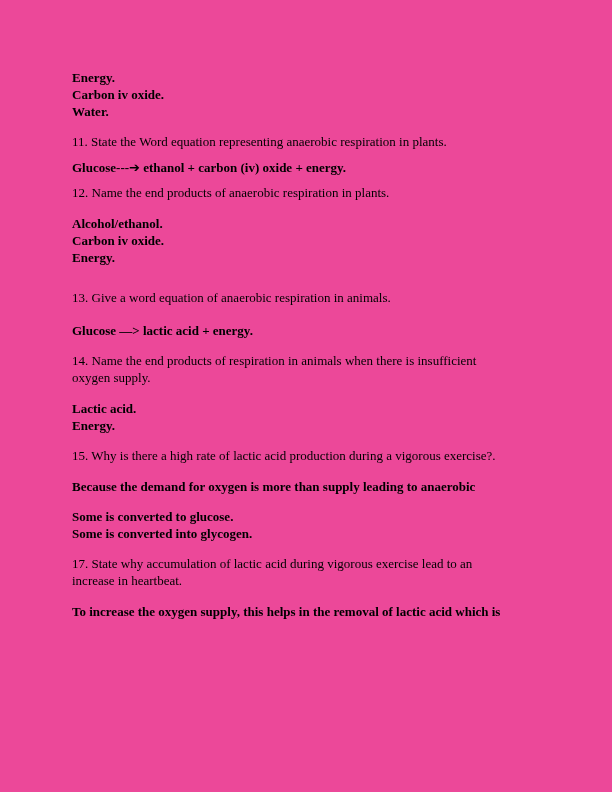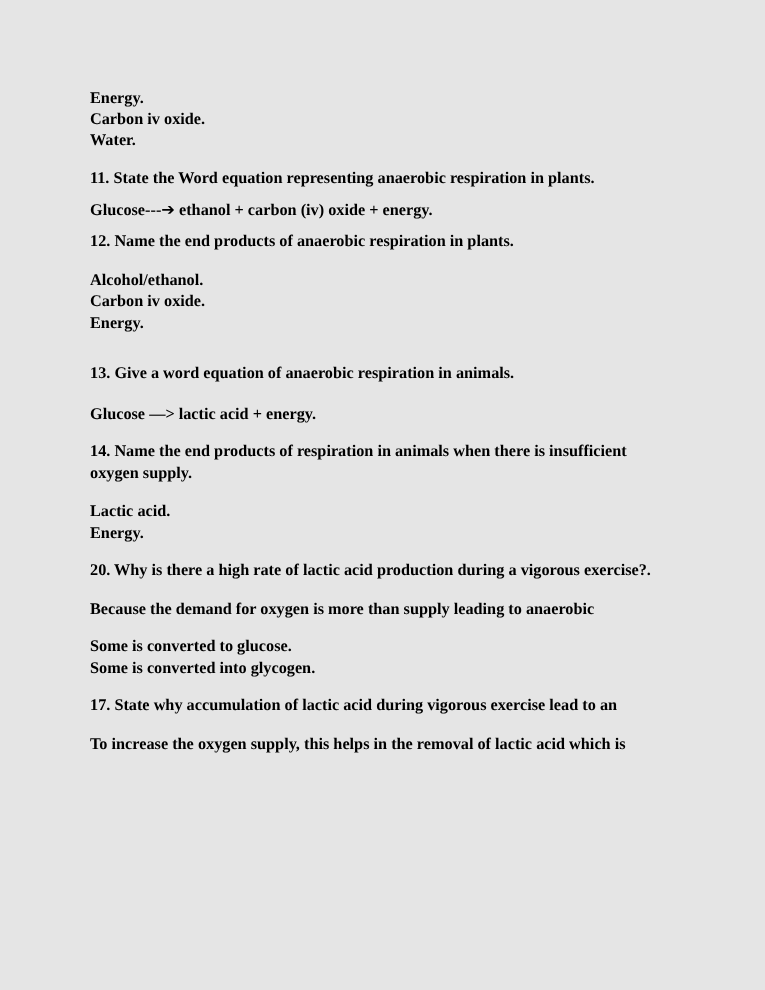--- a/index.html
+++ b/index.html
@@ -20,32 +20,32 @@
     left: 72px;
     top: 69px;
     width: 468px;
     font-family: "Liberation Serif", "DejaVu Serif", "DejaVu Sans", serif;
     font-size: 13px;
     line-height: 17px;
     color: #000000;
   }
   .block { margin: 0 0 14px 0; }
   .block.a { font-weight: 700; margin-bottom: 13px; }
-  .block.q { font-weight: 700; }
+  .block.q { font-weight: 400; }
   .block.g9  { margin-bottom: 9px; }
   .block.g8  { margin-bottom: 8px; }
   .block.g16 { margin-bottom: 16px; }
   .block.g23 { margin-bottom: 23px; }
   .block:last-child { margin-bottom: 0; }
   .line { white-space: nowrap; }
 </style>
 </head>
 <body>
 
-<div class="page" style="background: #e5e5e5; color: rgb(0, 0, 0);">
+<div class="page" style="background: #ec4899; color: rgb(0, 0, 0);">
   <main class="content">
       <div class="block a">
         <div class="line">Energy.</div>
         <div class="line">Carbon iv oxide.</div>
         <div class="line">Water.</div>
       </div>
       <div class="block q g9">
         <div class="line">11. State the Word equation representing anaerobic respiration in plants.</div>
       </div>
       <div class="block a g8">
@@ -67,29 +67,30 @@
       </div>
       <div class="block q">
         <div class="line">14. Name the end products of respiration in animals when there is insufficient</div>
         <div class="line">oxygen supply.</div>
       </div>
       <div class="block a">
         <div class="line">Lactic acid.</div>
         <div class="line">Energy.</div>
       </div>
       <div class="block q">
-        <div class="line">20. Why is there a high rate of lactic acid production during a vigorous exercise?.</div>
+        <div class="line">15. Why is there a high rate of lactic acid production during a vigorous exercise?.</div>
       </div>
       <div class="block a">
         <div class="line">Because the demand for oxygen is more than supply leading to anaerobic</div>
       </div>
       <div class="block a">
         <div class="line">Some is converted to glucose.</div>
         <div class="line">Some is converted into glycogen.</div>
       </div>
       <div class="block q">
         <div class="line">17. State why accumulation of lactic acid during vigorous exercise lead to an</div>
+        <div class="line">increase in heartbeat.</div>
       </div>
       <div class="block a">
         <div class="line">To increase the oxygen supply, this helps in the removal of lactic acid which is</div>
       </div>
     </main>
 </div>
 
 </body></html>

